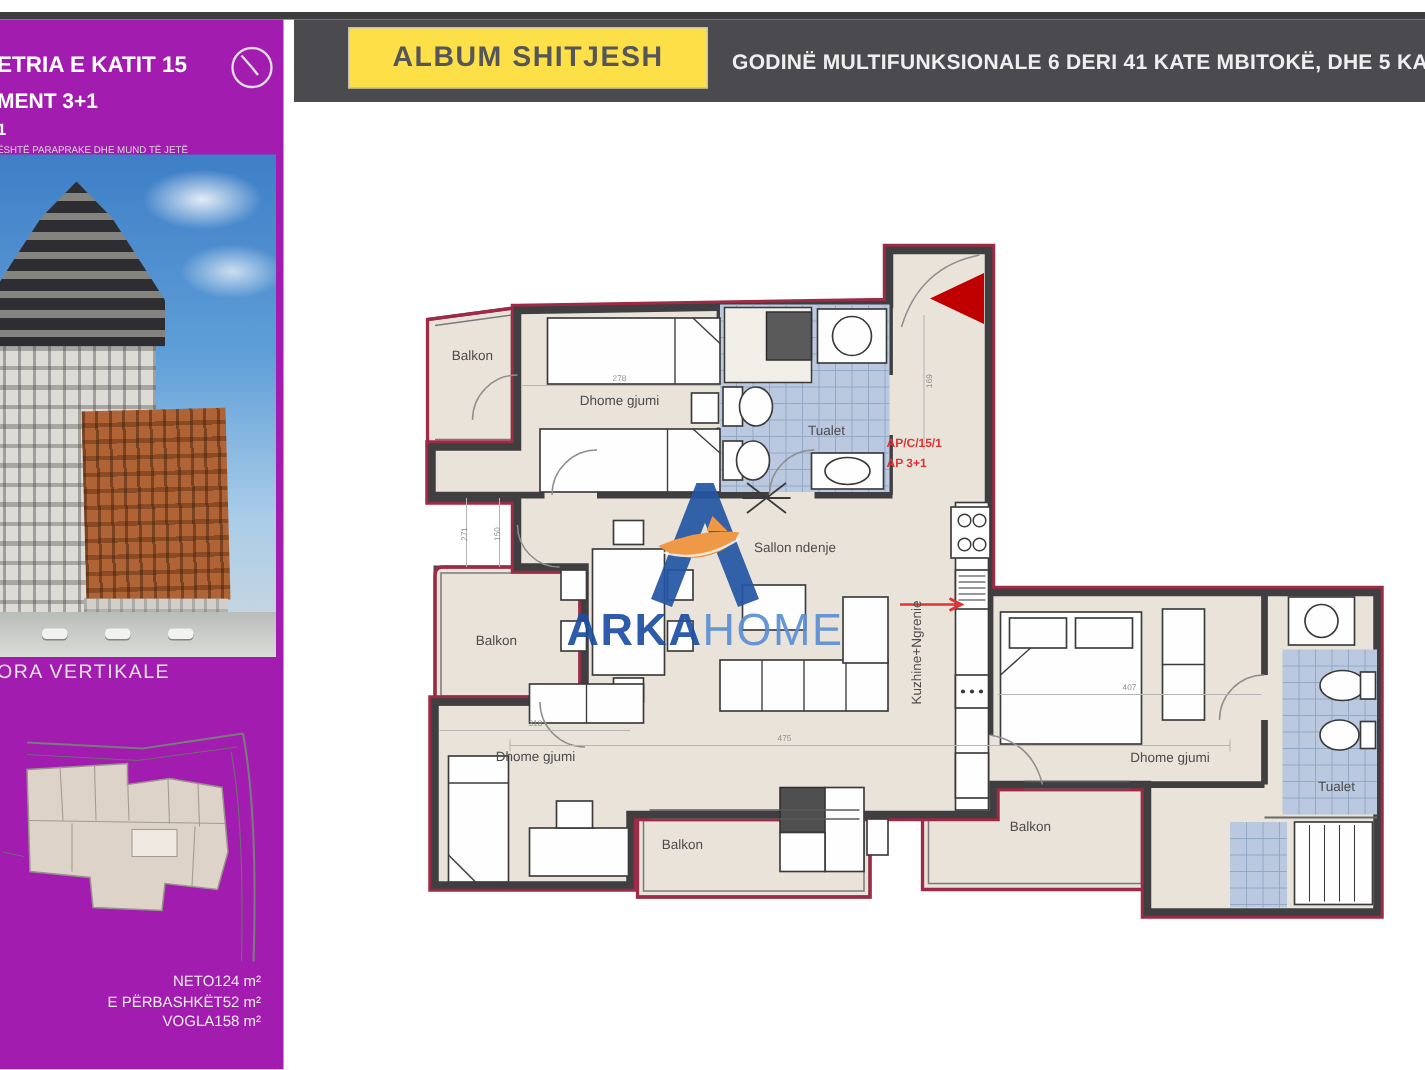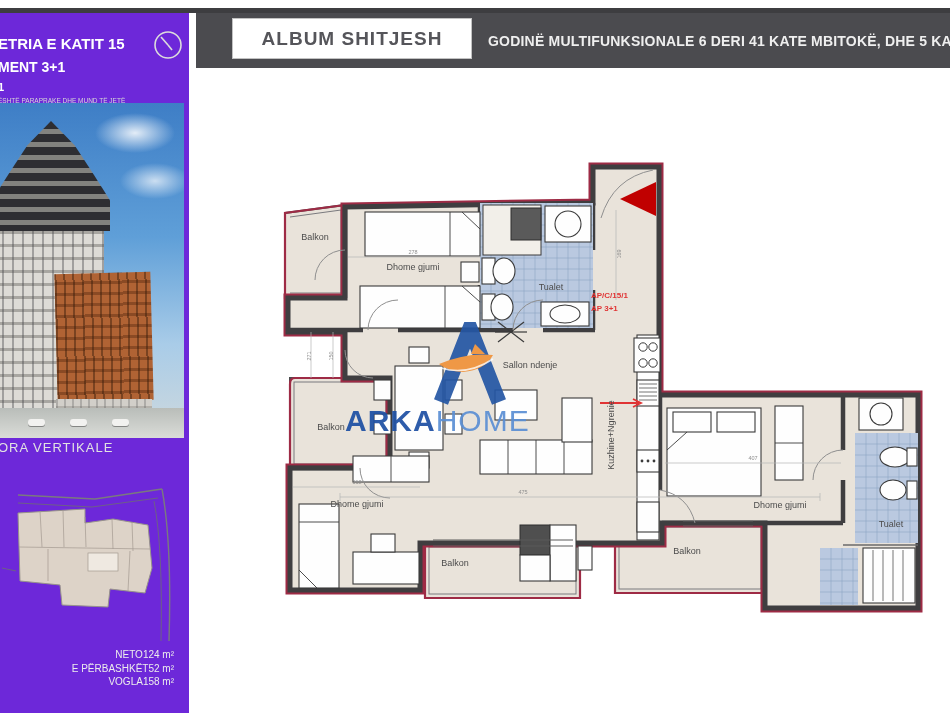--- a/index.html
+++ b/index.html
@@ -1,23 +1,23 @@
 <!DOCTYPE html>
 <html><head>
 <meta charset="utf-8">
 <style>
   html,body{margin:0;padding:0;}
   body{width:950px;height:713px;position:relative;background:#ffffff;overflow:hidden;
        font-family:"Liberation Sans",sans-serif;}
 
   
   .top-strip{position:absolute;left:0;top:8px;width:950px;height:5px;background:#3d3d40;}
-  .sidebar{position:absolute;left:0;top:13px;width:189px;height:700px;background:#6d28d9;}
+  .sidebar{position:absolute;left:0;top:13px;width:189px;height:700px;background:#a21caf;}
   .header-bar{position:absolute;left:196px;top:13px;width:754px;height:55px;background:#4b4b4f;}
-  .album-box{position:absolute;left:36px;top:5px;width:238px;height:39px;background:#ffffff;
+  .album-box{position:absolute;left:36px;top:5px;width:238px;height:39px;background:#fde047;
              border:1px solid #c2c2c2;display:flex;align-items:center;justify-content:center;}
   .album-box span{font-size:19px;font-weight:600;letter-spacing:1px;color:#55555a;}
   .header-title{position:absolute;left:292px;top:0;height:55px;display:flex;align-items:center;
                 color:#efefef;font-size:14px;font-weight:bold;letter-spacing:.2px;white-space:nowrap;}
 
   
   .sb-line1{position:absolute;left:-2px;top:22px;color:#fff;font-size:15px;font-weight:bold;white-space:nowrap;}
   .sb-line2{position:absolute;left:-2px;top:46px;color:#fff;font-size:14px;font-weight:bold;}
   .sb-line3{position:absolute;left:-2px;top:68px;color:#fff;font-size:11px;font-weight:bold;}
   .sb-disc1{position:absolute;left:-2px;top:84px;color:#d6d6d6;font-size:6.5px;white-space:nowrap;}
@@ -58,21 +58,21 @@
   .room-label{font-size:9px;fill:#4c4c4c;text-anchor:middle;font-family:"Liberation Sans",sans-serif;}
   .dim-label{font-size:5.5px;fill:#8f8f8f;text-anchor:middle;font-family:"Liberation Sans",sans-serif;}
   .unit-code{font-size:8px;font-weight:bold;fill:#e03434;font-family:"Liberation Sans",sans-serif;}
   .furn{fill:#fefefe;stroke:#3a3a3a;stroke-width:1.1;}
   .furn-line{stroke:#3a3a3a;stroke-width:0.9;fill:none;}
   .door{stroke:#8f8f8f;stroke-width:1;fill:none;}
   .dimline{stroke:#b5b5b5;stroke-width:0.7;}
   .rail{fill:none;stroke:#7a7a7e;stroke-width:1;}
 
   
-  .watermark{position:absolute;left:345px;top:322px;width:250px;text-align:left;opacity:.92;pointer-events:none;}
+  .watermark{position:absolute;left:345px;top:322px;width:250px;text-align:center;opacity:.92;pointer-events:none;}
   .wm-mark{display:block;margin:0 auto;}
   .wm-text{font-size:30px;letter-spacing:1px;line-height:30px;}
   .wm-bold{font-weight:800;color:#1d4fa3;}
   .wm-light{font-weight:400;color:#5b8fd4;}
   .wm-tag{margin-top:3px;font-size:10px;letter-spacing:6px;color:#f0923a;font-weight:600;}
 
   
   .siteplan{position:absolute;left:0;top:460px;width:190px;height:170px;}
 </style>
 </head>

